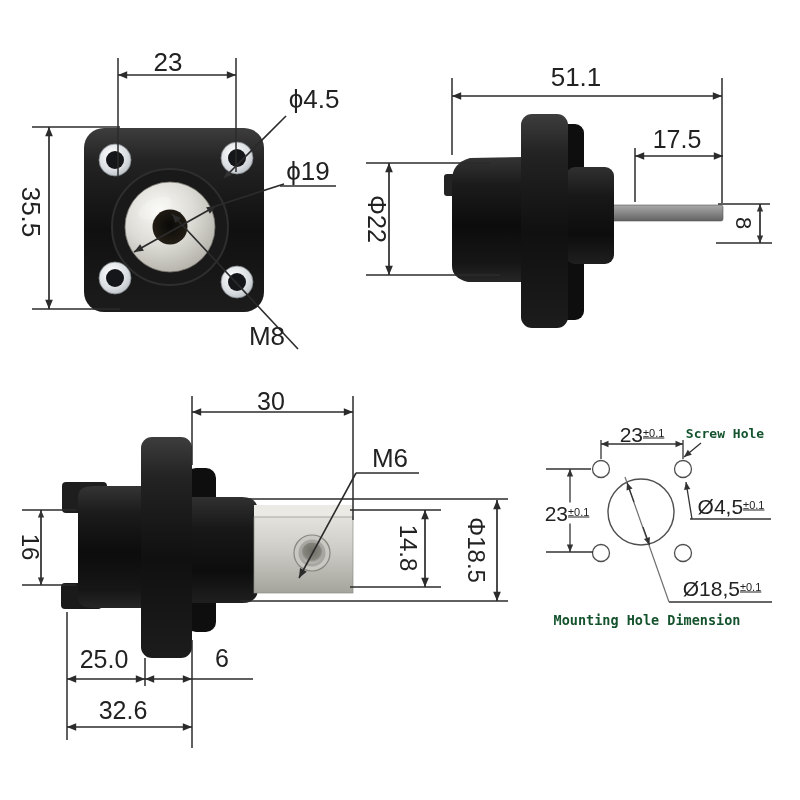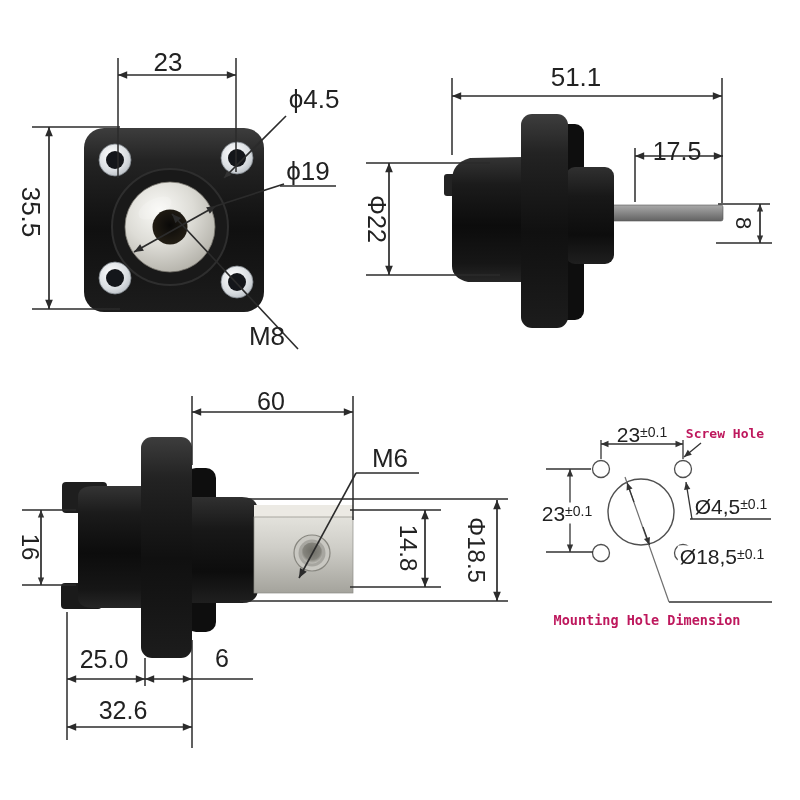--- a/index.html
+++ b/index.html
@@ -5,23 +5,23 @@
   html,body{margin:0;padding:0;background:#ffffff;}
   .stage{position:relative;width:800px;height:800px;background:#ffffff;overflow:hidden;
          font-family:"Liberation Sans","DejaVu Sans",sans-serif;}
   .stage svg{position:absolute;left:0;top:0;}
   .lbl{position:absolute;transform:translate(-50%,-50%);white-space:nowrap;color:#222;
        font-family:"Liberation Sans","DejaVu Sans",sans-serif;line-height:1;}
   .rot{transform:translate(-50%,-50%) rotate(90deg);}
   .bg{background:#ffffff;padding:0 2px;}
   .fs26{font-size:26px;} .fs25{font-size:25px;} .fs24{font-size:24px;}
   .fs22{font-size:22px;} .fs21{font-size:21px;}
-  .tol{font-size:14px;vertical-align:5px;letter-spacing:0;}
+  .tol{font-size:11px;vertical-align:5px;letter-spacing:0;text-decoration:underline;}
   .cad{font-family:"DejaVu Sans Mono","Liberation Mono",monospace;font-weight:bold;
-       font-size:13px;color:#be185d;}
+       font-size:13px;color:#14532d;}
 </style>
 </head>
 <body>
 
 <div class="stage">
 
 <svg width="800" height="800" viewBox="0 0 800 800">
   <defs>
     <marker id="arr" viewBox="0 0 12 12" refX="11" refY="6" markerWidth="11" markerHeight="11" markerUnits="userSpaceOnUse" orient="auto-start-reverse">
       <path d="M1,1.8 L11,6 L1,10.2 Z" fill="#2b2b2b"></path>
@@ -198,41 +198,41 @@
   </g>
 </svg>
 
   <div class="lbl fs26" style="left:168px;top:62px;">23</div>
   <div class="lbl fs26" style="left:314px;top:99px;">ϕ4.5</div>
   <div class="lbl fs26" style="left:308px;top:171px;">ϕ19</div>
   <div class="lbl rot fs26" style="left:31px;top:212px;">35.5</div>
   <div class="lbl fs26" style="left:267px;top:336px;">M8</div>
 
   <div class="lbl fs26" style="left:576px;top:77px;text-align:right;">51.1</div>
-  <div class="lbl fs25" style="left:677px;top:139px;margin-top:12px;">17.5</div>
+  <div class="lbl fs25" style="left:677px;top:139px;">17.5</div>
   <div class="lbl rot fs25" style="left:376px;top:219px;">Φ22</div>
   <div class="lbl rot fs22" style="left:743px;top:223px;">8</div>
 
-  <div class="lbl fs25" style="left:271px;top:401px;">60</div>
+  <div class="lbl fs25" style="left:271px;top:401px;">30</div>
   <div class="lbl fs26" style="left:390px;top:458px;">M6</div>
   <div class="lbl rot fs24" style="left:30px;top:547px;">16</div>
   <div class="lbl rot fs24" style="left:408px;top:548px;">14.8</div>
   <div class="lbl rot fs24" style="left:476px;top:550px;">Φ18.5</div>
   <div class="lbl fs25" style="left:104px;top:659px;">25.0</div>
   <div class="lbl fs25" style="left:222px;top:658px;">6</div>
   <div class="lbl fs25" style="left:123px;top:710px;">32.6</div>
 
   <div class="lbl fs21" style="left:642px;top:434px;">
     <span>23</span><span class="tol">±0.1</span>
   </div>
   <div class="lbl fs21 bg" style="left:567px;top:513px;">
     <span>23</span><span class="tol">±0.1</span>
   </div>
   <div class="lbl cad" style="left:725px;top:433px;">Screw Hole</div>
   <div class="lbl fs21 bg" style="left:731px;top:506px;">
     <span>Ø4,5</span><span class="tol">±0.1</span>
   </div>
-  <div class="lbl fs21 bg" style="left:722px;top:556px;">
+  <div class="lbl fs21 bg" style="left:722px;top:588px;">
     <span>Ø18,5</span><span class="tol">±0.1</span>
   </div>
   <div class="lbl cad" style="left:627px;top:621px;font-size:13.5px;padding-left:40px;">Mounting Hole Dimension</div>
 
 </div>
 
 </body></html>

